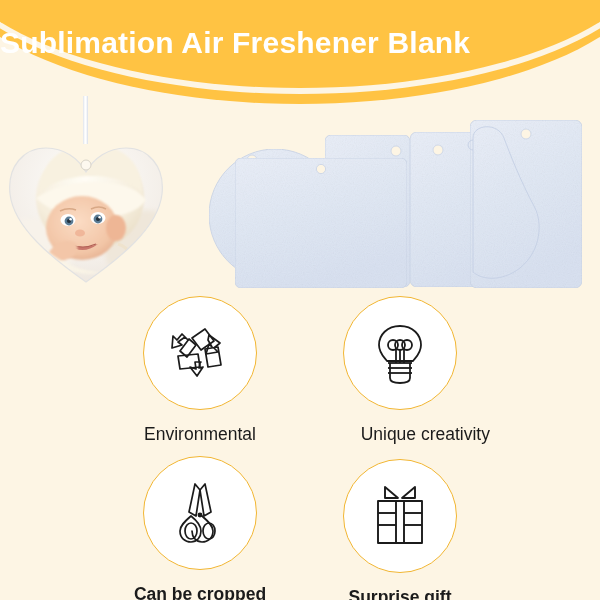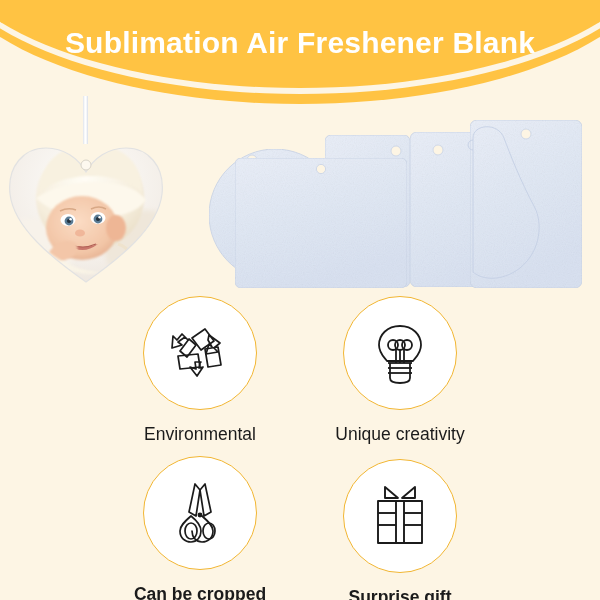--- a/index.html
+++ b/index.html
@@ -57,21 +57,20 @@
     width: 720px;
     height: 296px;
     border-radius: 50%;
     background: #ffc343;
   }
   .banner-title {
     position: absolute;
     left: 0;
     top: 26px;
     width: 600px;
-    text-align: center;
     color: #ffffff;
     font-size: 30px;
     font-weight: bold;
     letter-spacing: 0.2px;
     font-family: "Liberation Sans", sans-serif;
     z-index: 9;
   }
 
   
   .product-heart {
@@ -118,21 +117,21 @@
     width: 390px;
     height: 300px;
     z-index: 4;
   }
   .feature {
     position: absolute;
     width: 180px;
     text-align: center;
   }
   .feature.c0 { left: 0px;   top: 0px; }
-  .feature.c1 { left: 200px; top: 0px; }
+  .feature.c1 { left: 200px; top: 0px; text-align: right; }
   .feature.c2 { left: 0px;   top: 160px; font-weight: bold; }
   .feature.c3 { left: 200px; top: 163px; font-weight: bold; }
 
   .feature-circle {
     width: 114px;
     height: 114px;
     margin: 0 auto;
     border-radius: 50%;
     border: 1.6px solid #f2b632;
     background: #ffffff;

